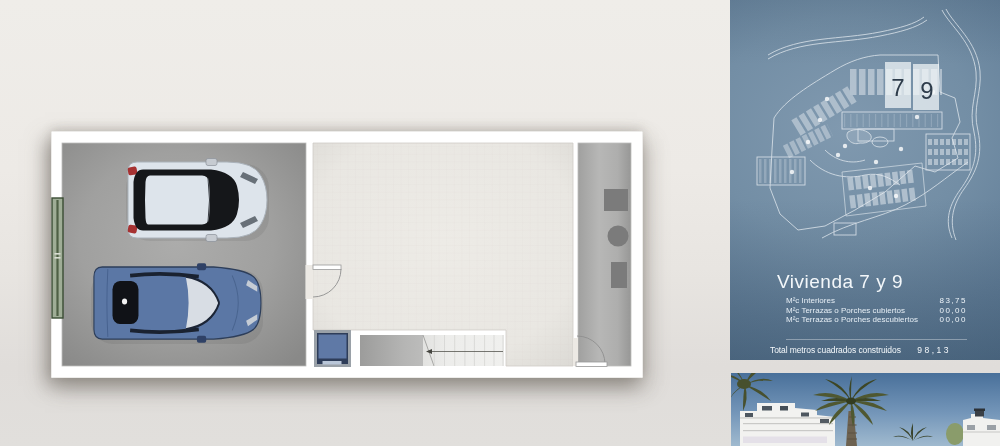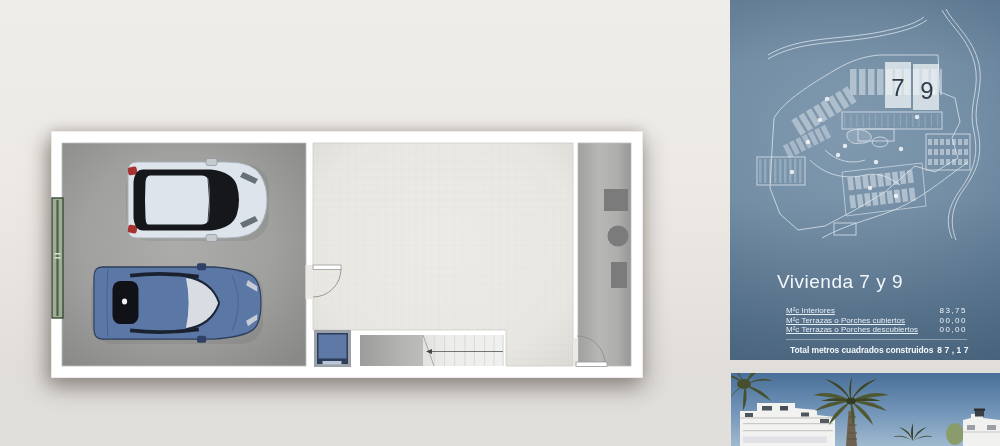--- a/index.html
+++ b/index.html
@@ -6,25 +6,25 @@
   .page{position:relative;width:1000px;height:446px;overflow:hidden;
     background:linear-gradient(180deg,#efede9 0%,#edeae6 38%,#e8e5e1 60%,#e0ddda 82%,#e1dfdc 100%);
     font-family:"Liberation Sans",sans-serif;}
   .plan{position:absolute;left:51px;top:131px;width:592px;height:247px;
     box-shadow:-6px 8px 18px rgba(105,99,92,.52), 5px 10px 20px rgba(105,99,92,.33), 0 -3px 9px rgba(120,114,106,.20);}
   .panel{position:absolute;left:730px;top:0;width:270px;height:360px;
     background:linear-gradient(180deg, rgba(20,40,60,0.10) 0%, rgba(20,40,60,0) 18%, rgba(20,40,60,0) 55%, rgba(18,38,58,0.22) 100%),
       radial-gradient(ellipse 330px 280px at 42% 36%, #8099af 0%, #738ea5 40%, #617d97 72%, #54718c 100%);}
   .siteplan{position:absolute;left:0;top:0;}
   .viv{position:absolute;left:47px;top:259px;font-size:19px;color:#f3f7fa;letter-spacing:0.5px;margin-top:12px;}
-  .stats{position:absolute;left:56px;top:306px;width:181px;font-size:8px;line-height:9.6px;color:#e6eef5;text-decoration:underline;}
+  .stats{position:absolute;left:56px;top:296px;width:181px;font-size:8px;line-height:9.6px;color:#e6eef5;}
   .row{position:relative;white-space:nowrap;}
   .row .v{position:absolute;right:0;top:0;letter-spacing:1.5px;color:#eef4f9;text-align:right;}
   .divline{position:absolute;left:56px;top:339px;width:181px;height:1px;background:rgba(255,255,255,.35);}
-  .total{position:absolute;left:60px;top:344.5px;width:181px;font-size:8.5px;font-weight:bold;color:#f4f8fb;letter-spacing:-0.1px;}
+  .total{position:absolute;left:40px;top:344.5px;width:181px;font-size:8.5px;font-weight:normal;color:#f4f8fb;letter-spacing:-0.1px;}
   .total .v{position:absolute;right:0;top:0;letter-spacing:2.5px;}
   .photo{position:absolute;left:731px;top:373px;width:269px;height:73px;overflow:hidden;}
 </style>
 </head>
 <body>
 <div class="page">
 
 <div class="plan">
 <svg width="592" height="247" viewBox="0 0 592 247">
 <defs>
@@ -216,21 +216,21 @@
 <div class="viv">Vivienda 7 y 9</div>
 
 <div class="stats">
 <div class="row">M²c Interiores<span class="v">83,75</span></div>
 <div class="row">M²c Terrazas o Porches cubiertos<span class="v">00,00</span></div>
 <div class="row">M²c Terrazas o Porches descubiertos<span class="v">00,00</span></div>
 </div>
 
 <div class="divline"></div>
 
-<div class="total">Total metros cuadrados construidos<span class="v">87,17</span></div>
+<div class="total">Total metros cuadrados construidos<span class="v">98,13</span></div>
 </div>
 
 <div class="photo">
 <svg width="269" height="73" viewBox="0 0 269 73">
 <defs>
 <linearGradient id="gSky" x1="0" y1="0" x2="0" y2="1">
   <stop offset="0%" stop-color="#49709a"></stop>
             <stop offset="55%" stop-color="#7496b9"></stop>
             <stop offset="100%" stop-color="#a0bacf"></stop>
 </linearGradient>

